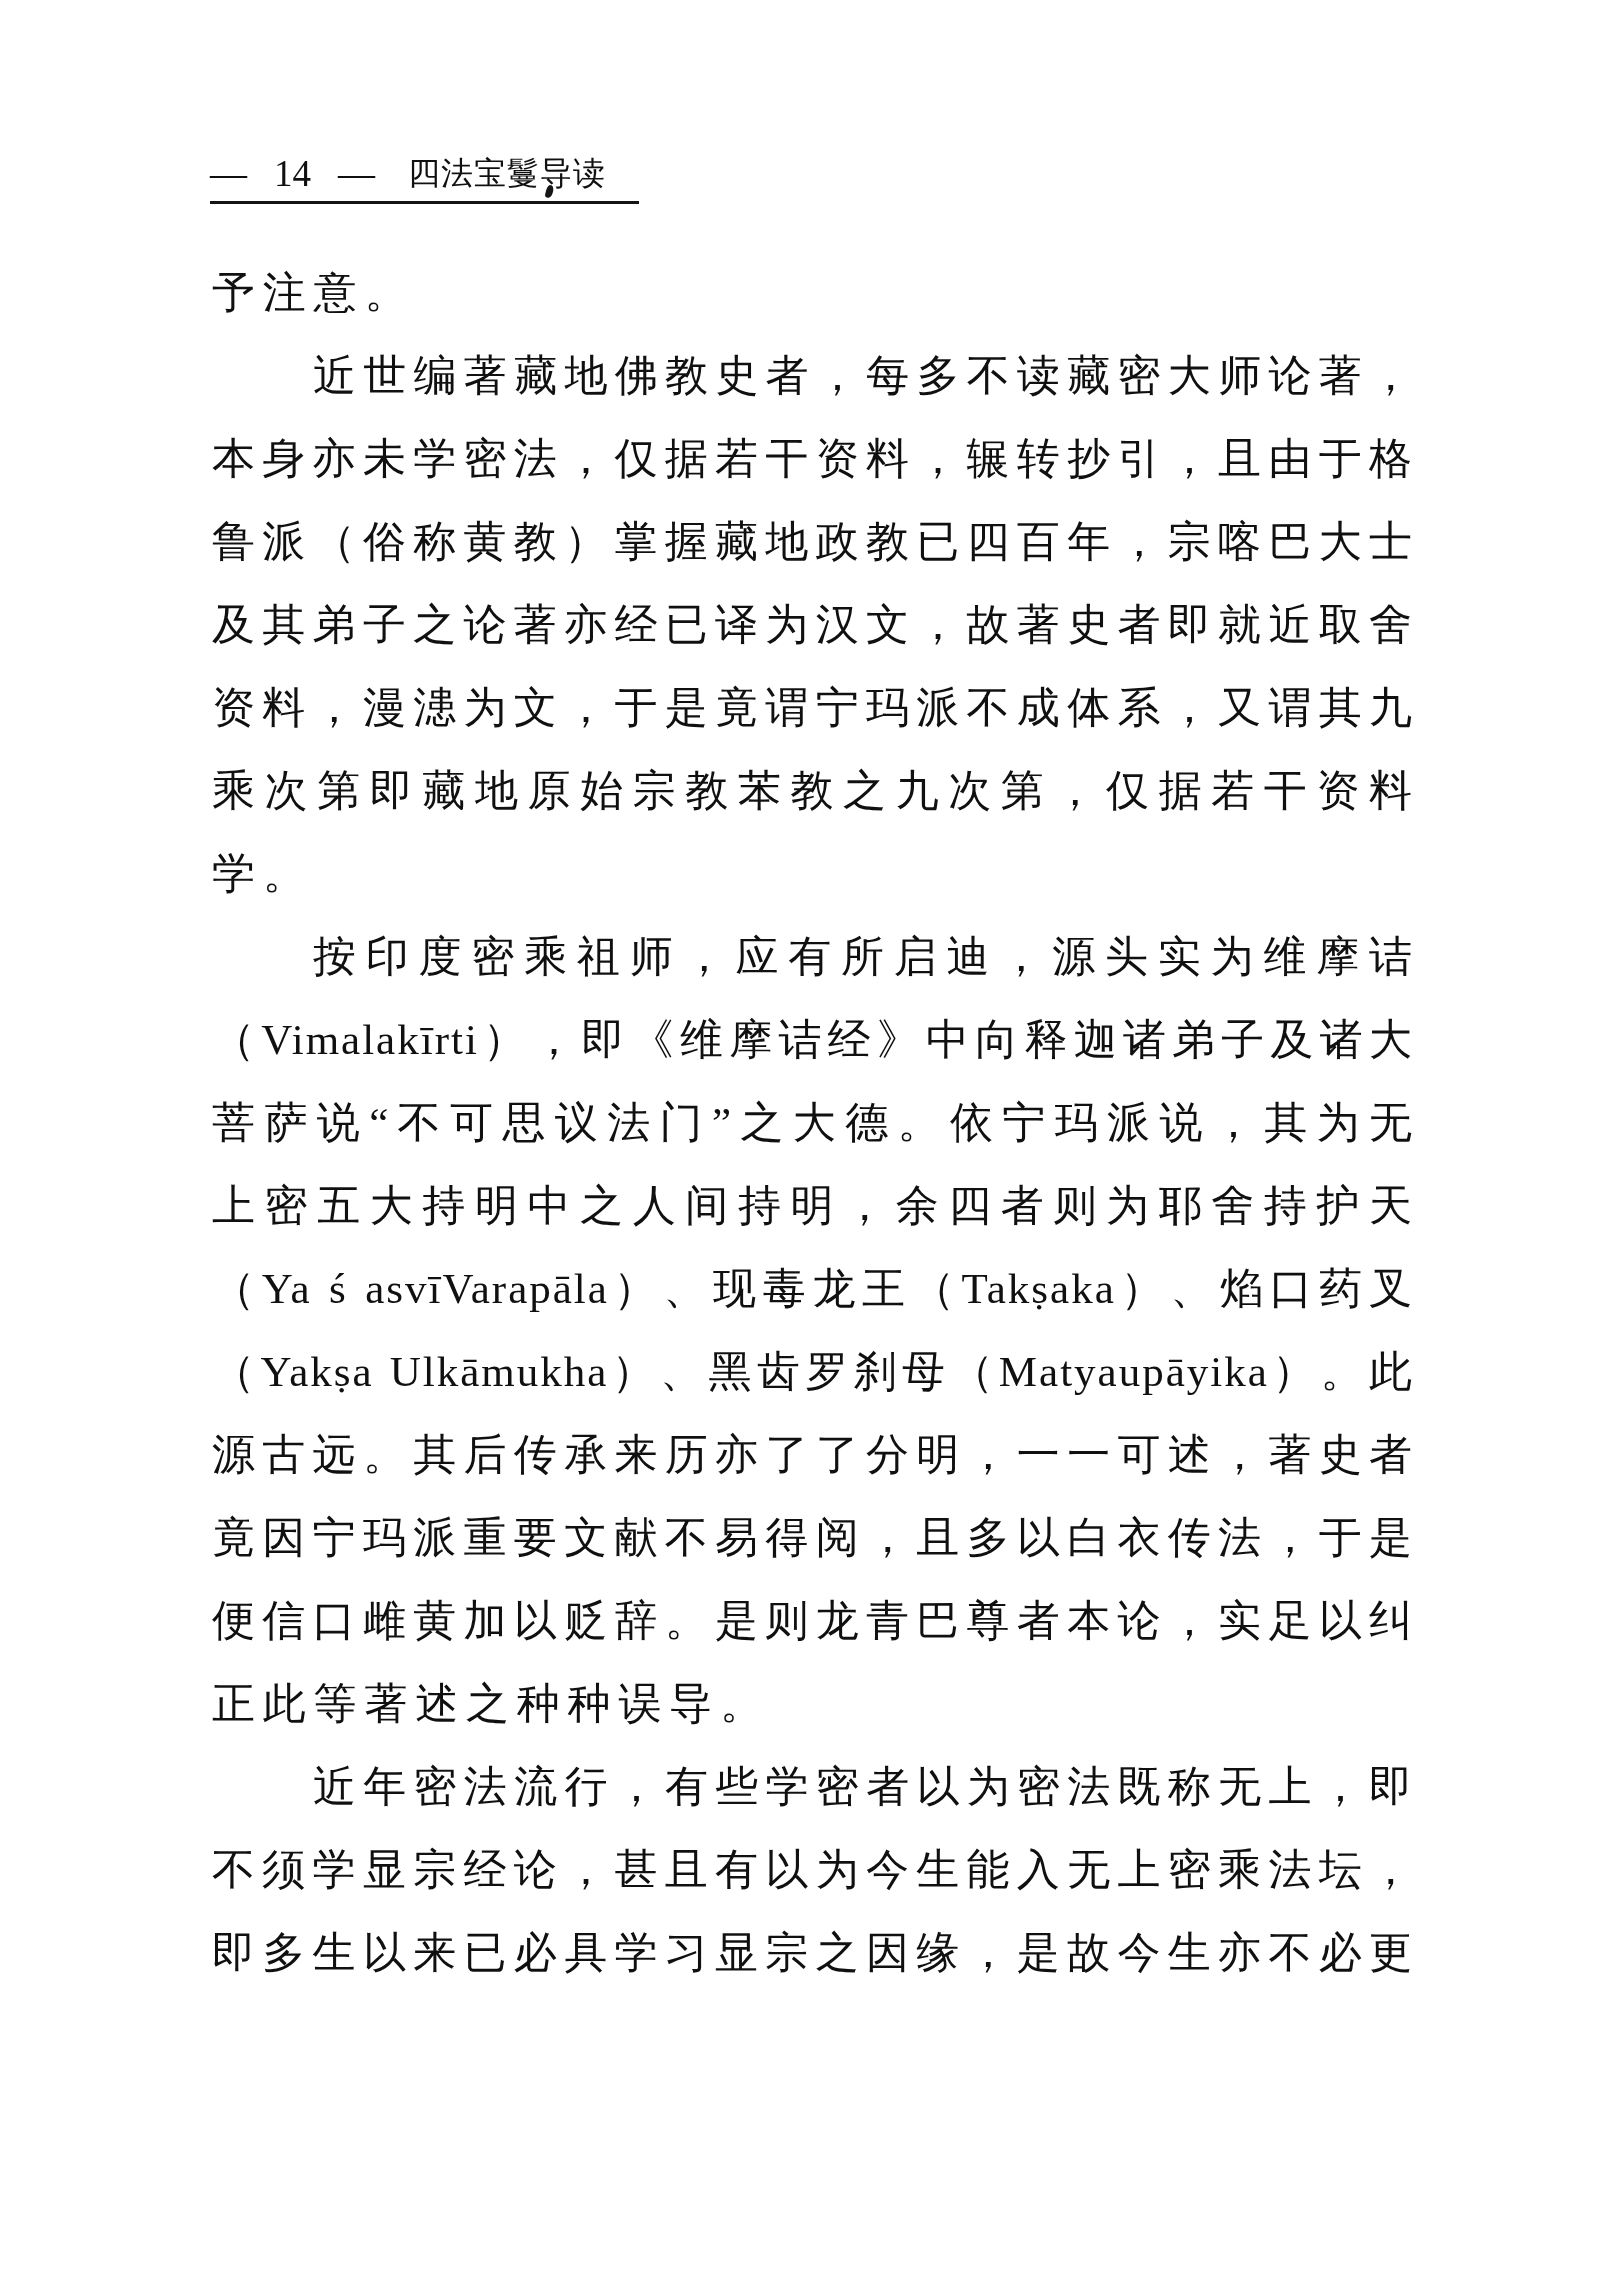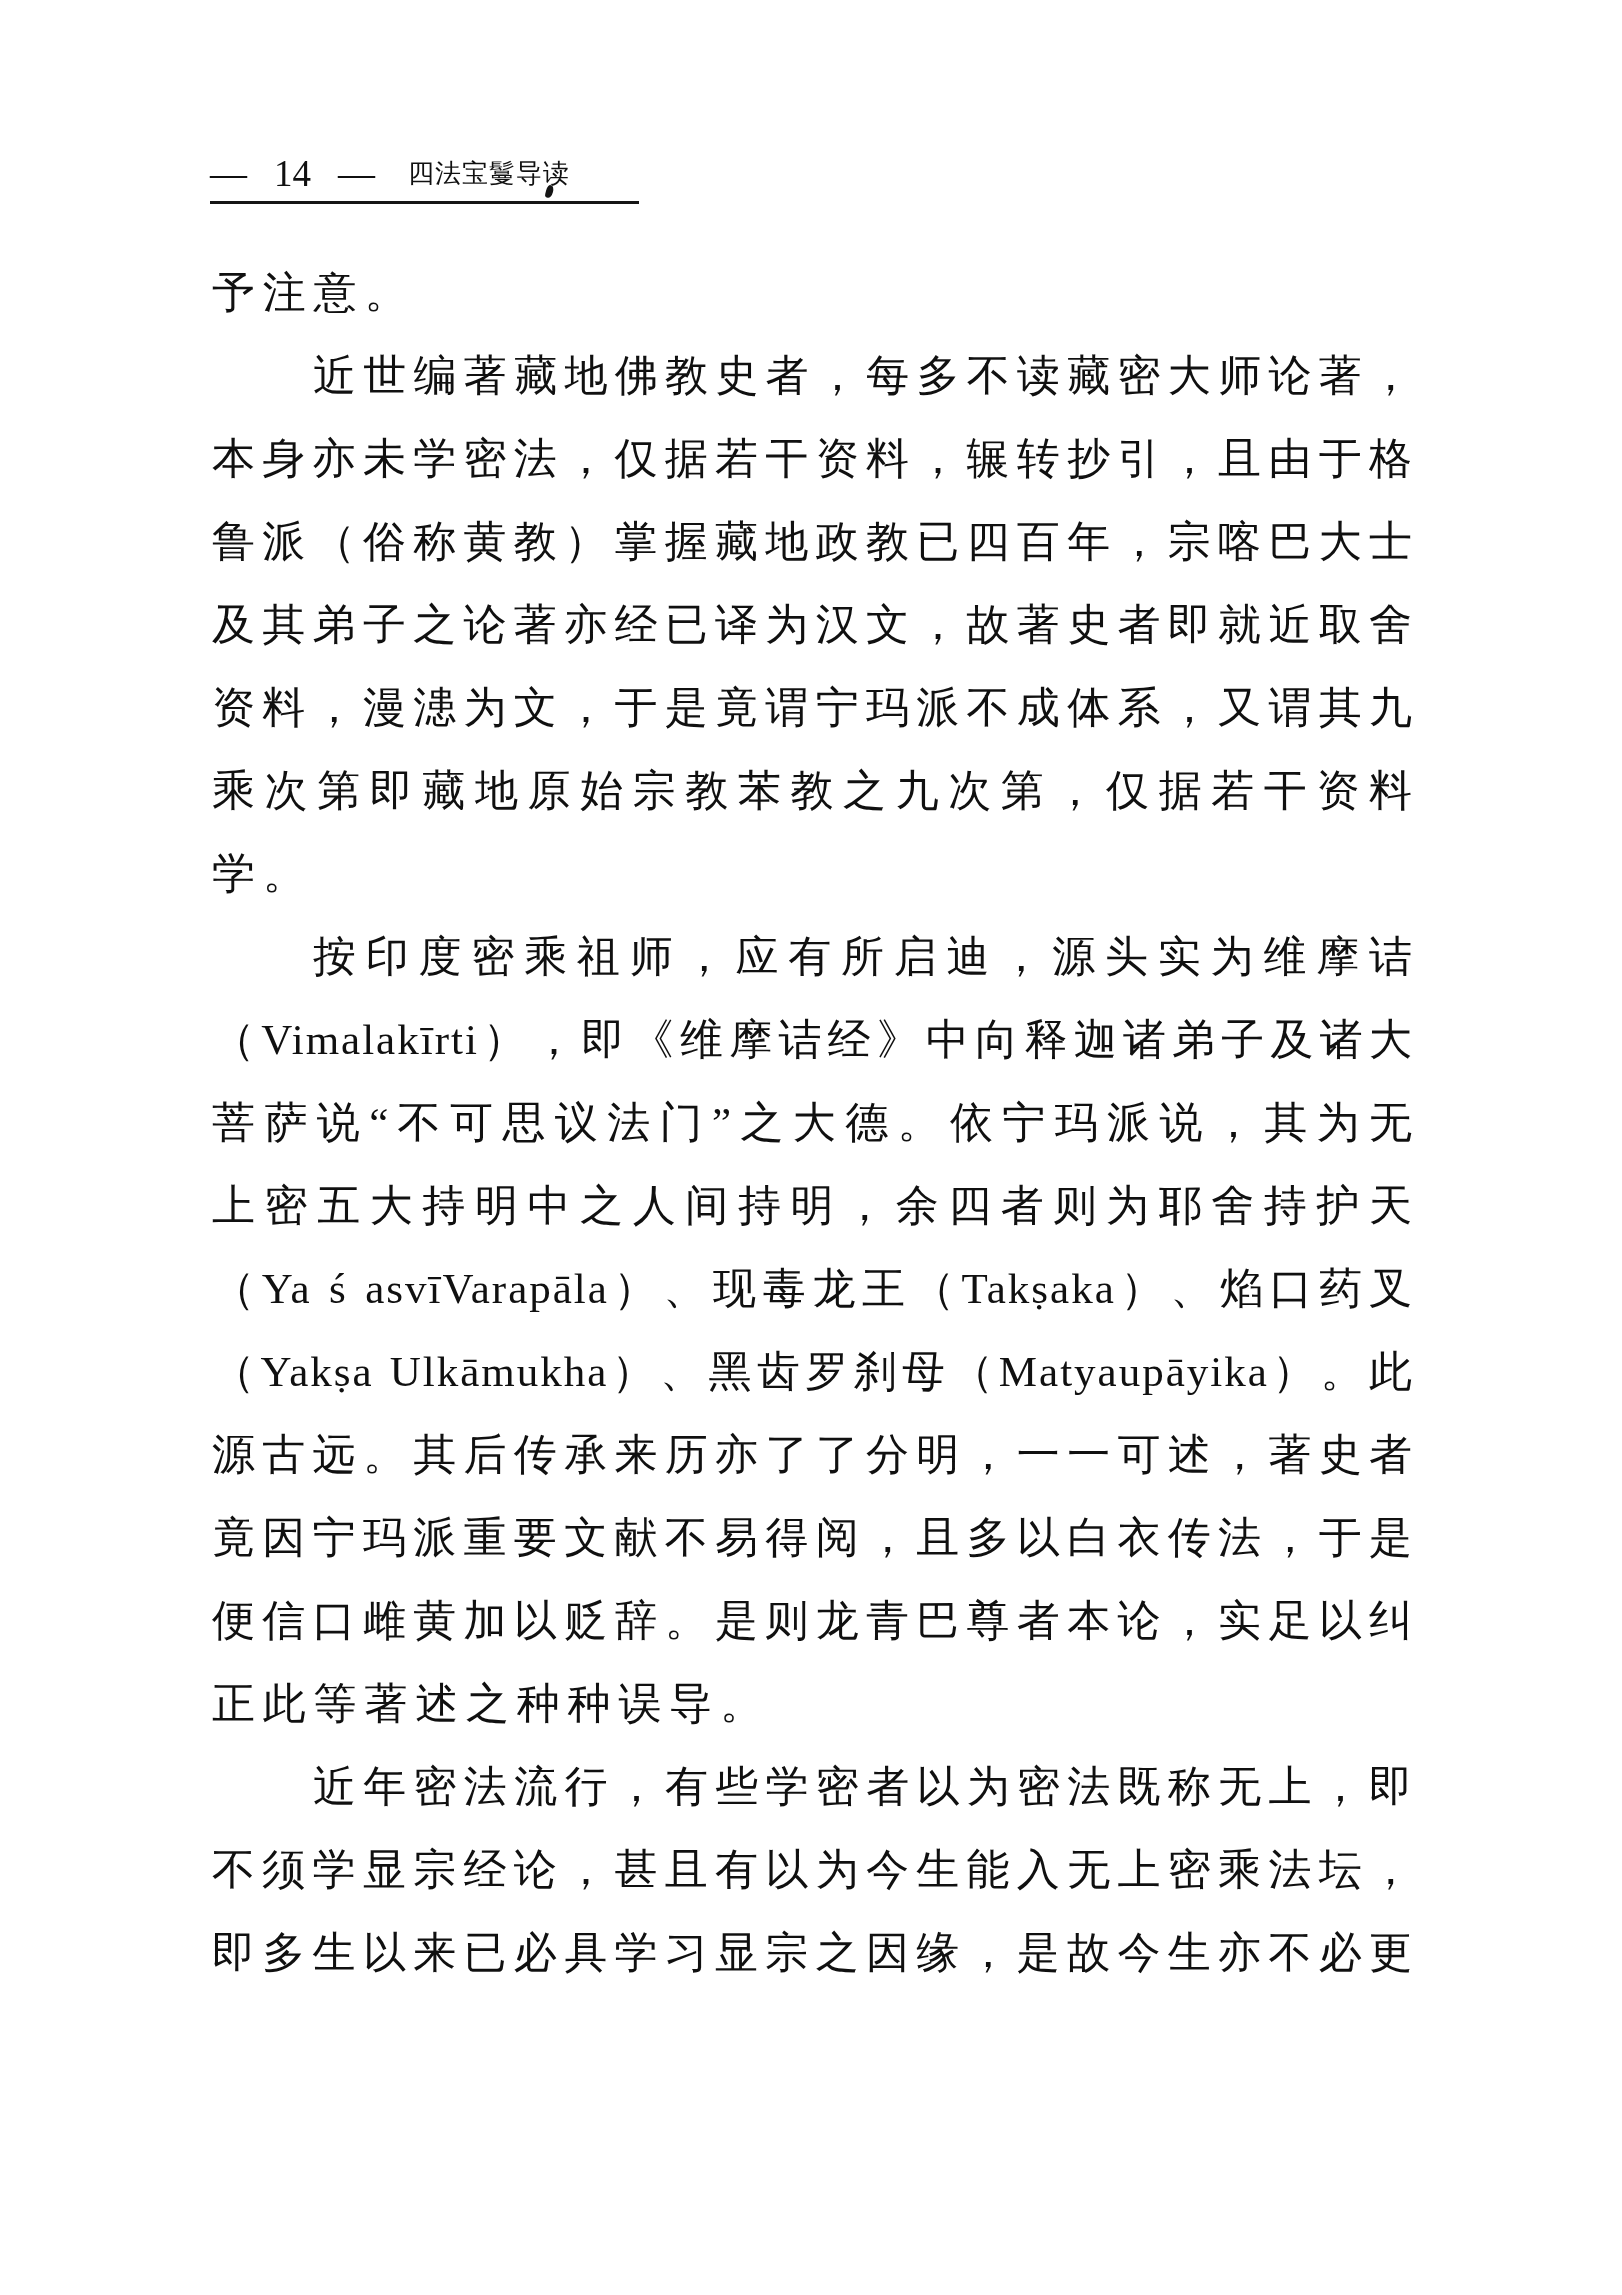--- a/index.html
+++ b/index.html
@@ -30,21 +30,21 @@
   }
   .header .dash {
     font-size: 37px;
     letter-spacing: 0;
   }
   .header .pagenum {
     font-size: 37px;
     font-family: "Liberation Serif", "DejaVu Serif", serif;
   }
   .header .title {
-    font-size: 26px;
+    font-size: 32px;
     letter-spacing: 1px;
     margin-left: 5.9px;
   }
   .header-rule {
     position: absolute;
     top: 201px;
     left: 210px;
     width: 429px;
     height: 2.9px;
     background: #151515;

